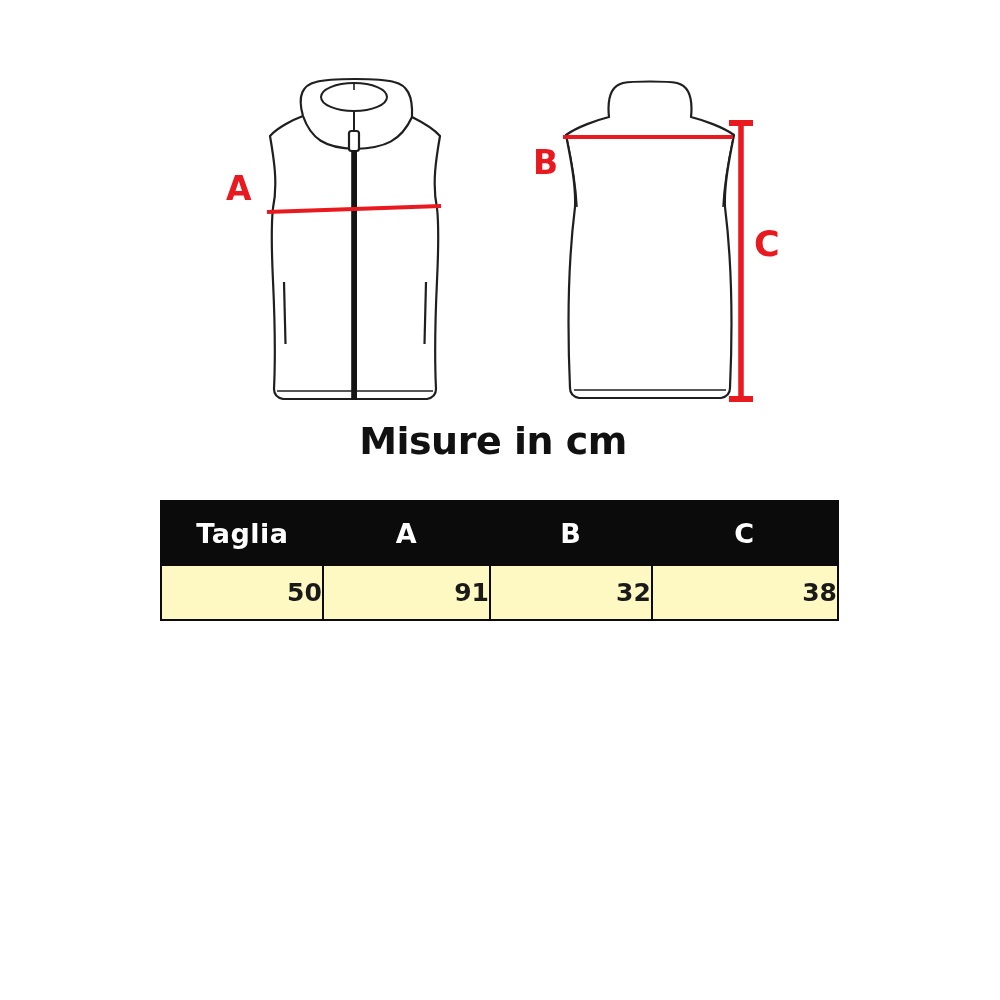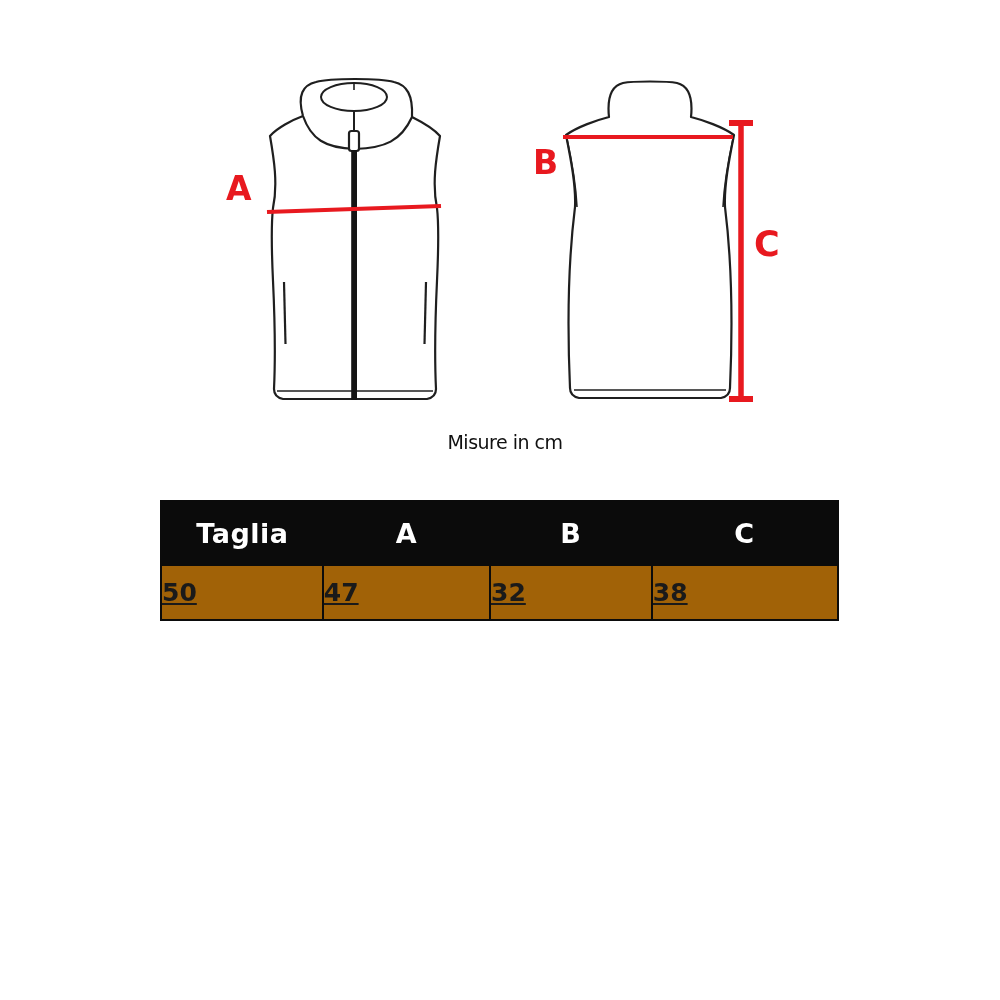--- a/index.html
+++ b/index.html
@@ -6,37 +6,37 @@
   .canvas {
     position:relative; width:1000px; height:1000px; background:#ffffff;
     font-family:"DejaVu Sans","Liberation Sans",sans-serif; overflow:hidden;
   }
   .art { position:absolute; left:0; top:0; width:1000px; height:1000px; }
   .mlabel {
     position:absolute; color:#e8191f; font-weight:800; font-size:33px;
     line-height:1; letter-spacing:0;
   }
   .title {
-    position:absolute; left:0; top:419px; width:986px; margin:12px;
-    text-align:center; color:#111; font-size:19px; font-weight:400;
+    position:absolute; left:0; top:419px; width:986px; margin:0;
+    text-align:center; color:#111; font-size:38px; font-weight:700;
     letter-spacing:-0.5px;
   }
   table.size-table {
     position:absolute; left:160px; top:500px; width:679px;
     border-collapse:collapse; table-layout:fixed;
-    border:2px solid #0b0b0b; background:#a16207;
+    border:2px solid #0b0b0b; background:#fef9c3;
   }
   table.size-table th {
     background:#0b0b0b; color:#ffffff; height:62px;
     font-size:27px; font-weight:700; text-align:center; padding:0;
     letter-spacing:0.5px;
   }
   table.size-table td {
     height:53px; border:2px solid #0b0b0b; color:#1a1a1a;
-    font-size:25px; font-weight:700; text-align:left; padding:0;text-decoration:underline;
+    font-size:25px; font-weight:700; text-align:right; padding:0;
   }
   .outline { fill:#ffffff; stroke:#1f1f1f; stroke-width:2.2; stroke-linejoin:round; }
   .thin    { fill:none; stroke:#1f1f1f; stroke-width:1.6; }
   .redline { stroke:#e8191f; fill:none; }
 </style>
 </head>
 <body>
 
 <div class="canvas">
 
@@ -114,20 +114,20 @@
       <tr>
         <th>Taglia</th>
         <th>A</th>
         <th>B</th>
         <th>C</th>
       </tr>
     </thead>
     <tbody>
       <tr>
         <td>50</td>
-        <td>47</td>
+        <td>91</td>
         <td>32</td>
         <td>38</td>
       </tr>
     </tbody>
   </table>
 
 </div>
 
 </body></html>

